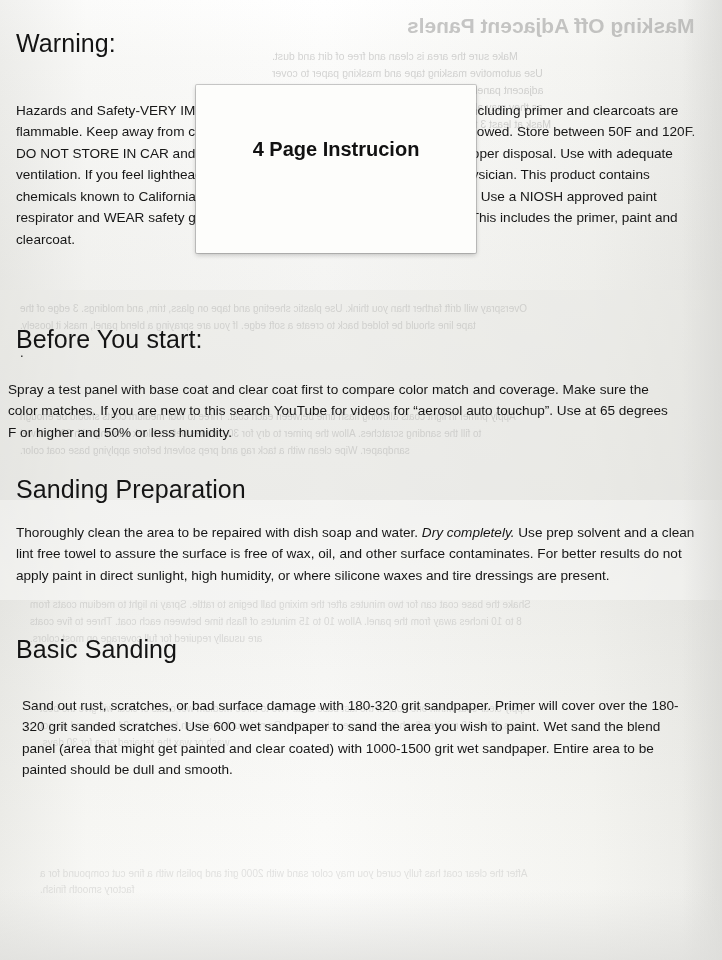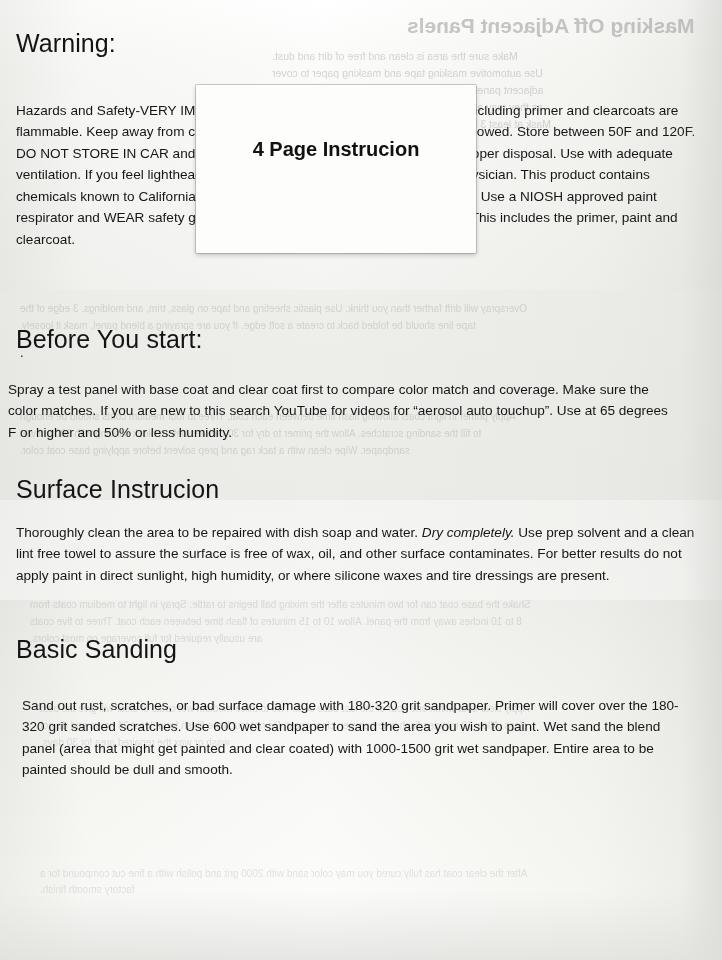--- a/index.html
+++ b/index.html
@@ -215,21 +215,21 @@
 
   <div class="content">
 
     <h1 class="heading" id="warning-heading">Warning:</h1>
     <p class="body-text" id="warning-body">Hazards and Safety-VERY IMPORTANT. Read all labels on touch-up paint including primer and clearcoats are flammable. Keep away from children. Call a physician IMMEDIATELY if swallowed. Store between 50F and 120F. DO NOT STORE IN CAR and avoid freezing. Contact local authorities for proper disposal. Use with adequate ventilation. If you feel lightheaded, stop product use immediately and call physician. This product contains chemicals known to California to cause birth defects, cancer and other harm. Use a NIOSH approved paint respirator and WEAR safety goggles when using all products on your eyes. This includes the primer, paint and clearcoat.</p>
 
     <h1 class="heading" id="before-heading">Before You start:</h1>
     <span id="before-dot">.</span>
     <p class="body-text" id="before-body">Spray a test panel with base coat and clear coat first to compare color match and coverage. Make sure the color matches.  If you are new to this search YouTube for videos for “aerosol auto touchup”.  Use at 65 degrees F or higher and 50% or less humidity.</p>
 
-    <h1 class="heading" id="surface-heading">Surface Instrucion</h1>
+    <h1 class="heading" id="surface-heading">Sanding Preparation</h1>
     <p class="body-text" id="surface-body"><span>Thoroughly clean the area to be repaired with dish soap and water.  </span><span class="it">Dry completely.</span><span> Use prep solvent and a clean lint free towel to assure the surface is free of wax, oil, and other surface contaminates. For better results do not apply paint in direct sunlight, high humidity, or where silicone waxes and tire dressings are present.</span></p>
 
     <h1 class="heading" id="sanding-heading">Basic Sanding</h1>
     <p class="body-text" id="sanding-body">Sand out rust, scratches, or bad surface damage with 180-320 grit sandpaper. Primer will cover over the 180-320 grit sanded scratches. Use 600 wet sandpaper to sand the area you wish to paint. Wet sand the blend panel (area that might get painted and clear coated) with 1000-1500 grit wet sandpaper. Entire area to be painted should be dull and smooth.</p>
 
     <div class="note-card">
       <div class="note-card-text">
         <span>4 Page Instrucion</span>
       </div>
     </div>

